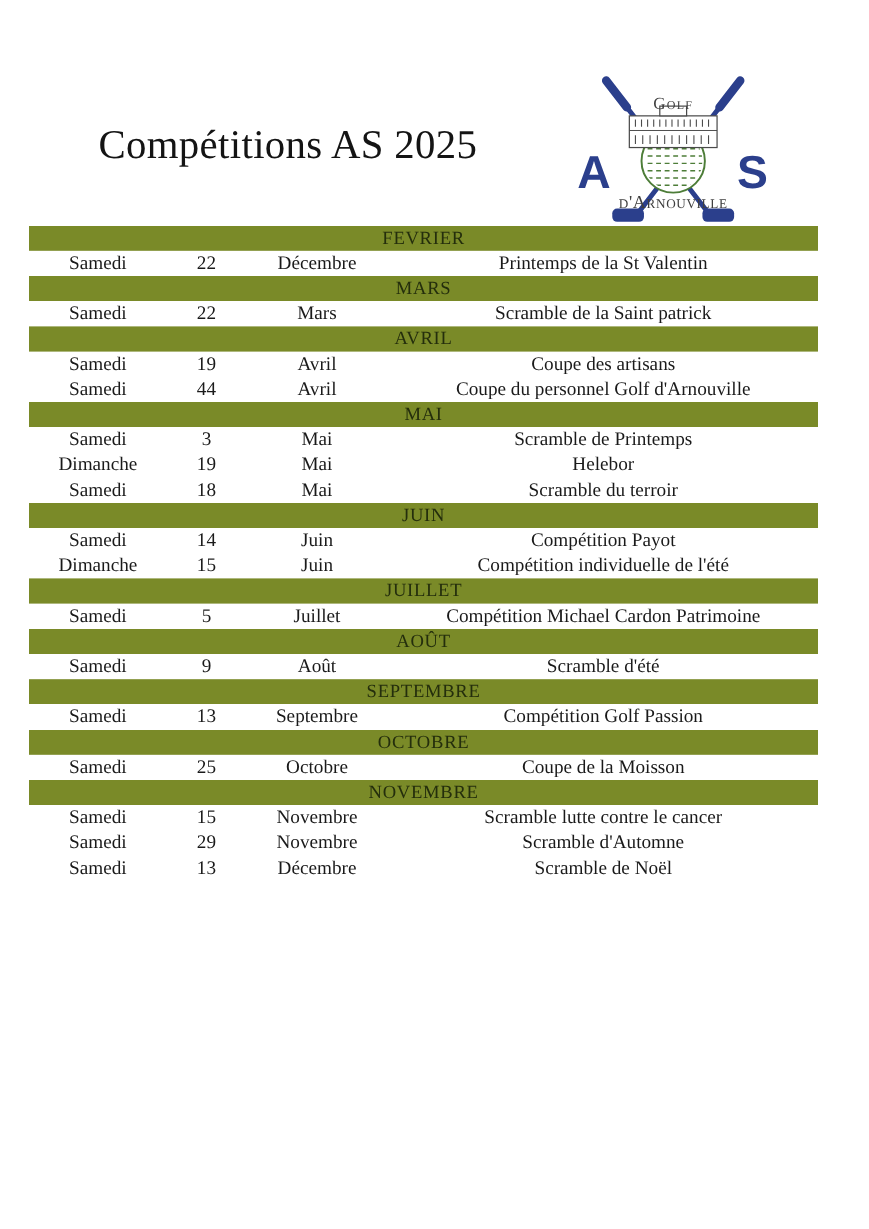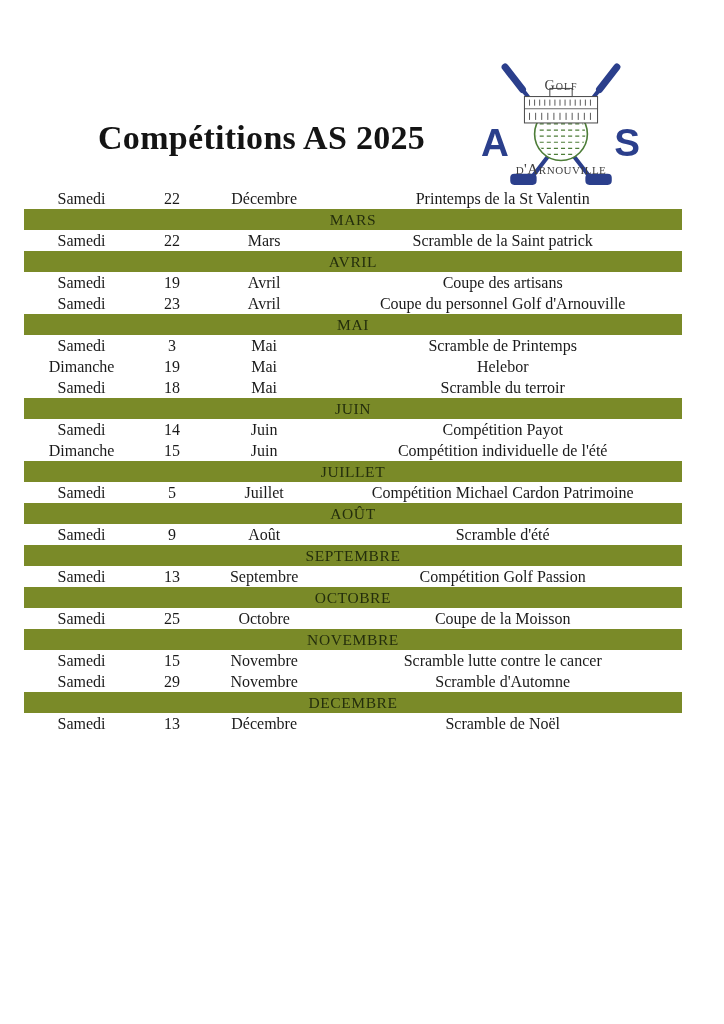--- a/index.html
+++ b/index.html
@@ -13,22 +13,22 @@
     position: relative;
     overflow: hidden;
     font-family: "Liberation Serif", serif;
     color: #181818;
   }
   .page-title {
     position: absolute;
     left: 82px;
     top: 103px;
     font-size: 34px;
-    font-weight: bold;
-    margin: 16px;
+    font-weight: normal;
+    margin: 0;
     letter-spacing: 0.3px;
     color: #141414;
     white-space: nowrap;
   }
   .logo {
     position: absolute;
     left: 476px;
     top: 60px;
     width: 170px;
     height: 132px;
@@ -137,20 +137,23 @@
 </svg>
 
 <table class="schedule">
   <colgroup>
     <col class="c-day">
       <col class="c-date">
       <col class="c-month">
       <col class="c-event">
   </colgroup>
   <tbody id="schedule-body">
+      <tr class="month-row">
+        <td colspan="4">FEVRIER</td>
+      </tr>
       <tr>
         <td>Samedi</td>
         <td>22</td>
         <td>Décembre</td>
         <td>Printemps de la St Valentin</td>
       </tr>
       <tr class="month-row">
         <td colspan="4">MARS</td>
       </tr>
       <tr>
@@ -163,21 +166,21 @@
         <td colspan="4">AVRIL</td>
       </tr>
       <tr>
         <td>Samedi</td>
         <td>19</td>
         <td>Avril</td>
         <td>Coupe des artisans</td>
       </tr>
       <tr>
         <td>Samedi</td>
-        <td>23</td>
+        <td>44</td>
         <td>Avril</td>
         <td>Coupe du personnel Golf d'Arnouville</td>
       </tr>
       <tr class="month-row">
         <td colspan="4">MAI</td>
       </tr>
       <tr>
         <td>Samedi</td>
         <td>3</td>
         <td>Mai</td>
@@ -254,23 +257,20 @@
         <td>15</td>
         <td>Novembre</td>
         <td>Scramble lutte contre le cancer</td>
       </tr>
       <tr>
         <td>Samedi</td>
         <td>29</td>
         <td>Novembre</td>
         <td>Scramble d'Automne</td>
       </tr>
-      <tr class="month-row">
-        <td colspan="4">DECEMBRE</td>
-      </tr>
       <tr>
         <td>Samedi</td>
         <td>13</td>
         <td>Décembre</td>
         <td>Scramble de Noël</td>
       </tr>
     </tbody>
 </table>
 
 </body></html>

